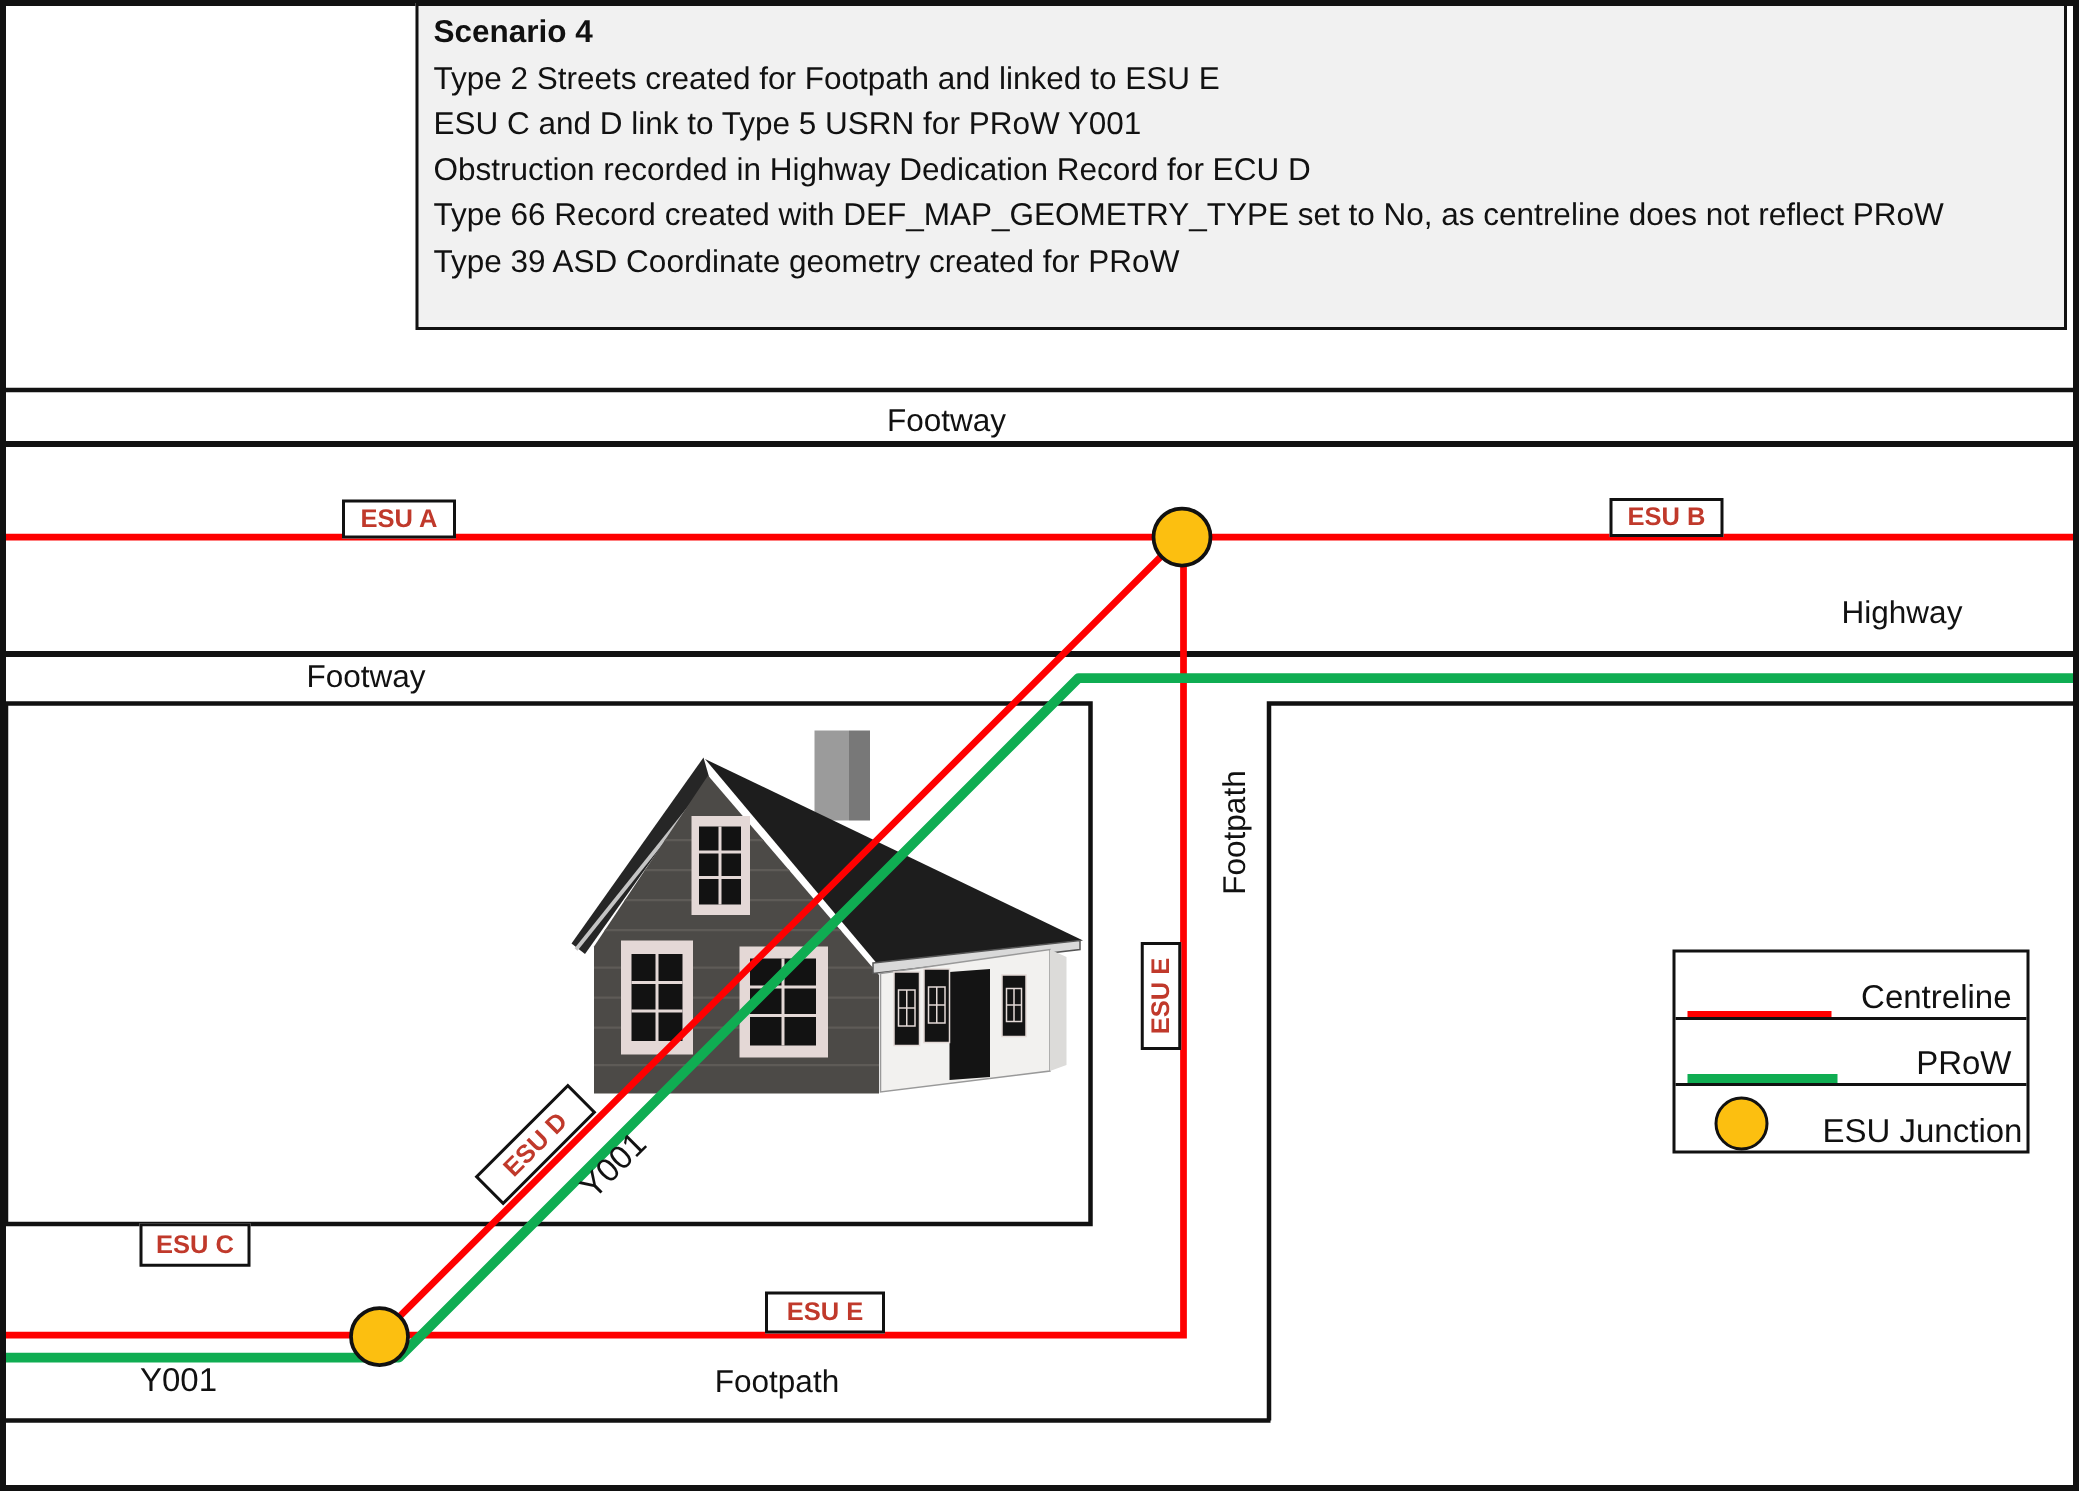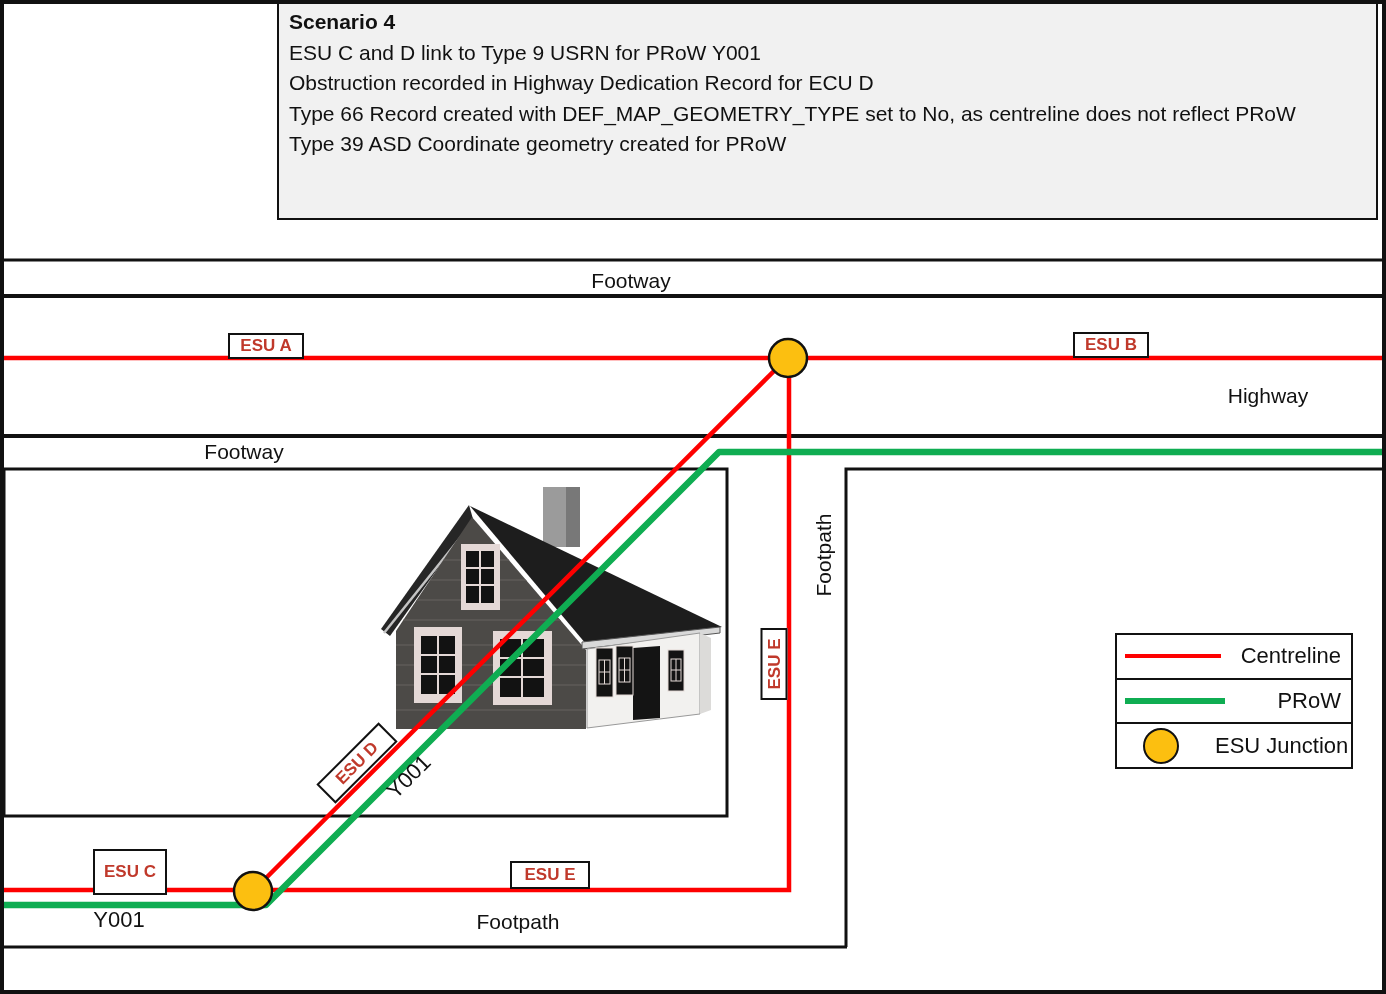--- a/index.html
+++ b/index.html
@@ -32,21 +32,21 @@
   }
   .esubox.rot90{transform:translate(-50%,-50%) rotate(-90deg);}
   .esubox.rot45{transform:translate(-50%,-50%) rotate(-45deg);}
   
   .legend{
     position:absolute;left:1115px;top:633px;width:238px;height:136px;
     border:2px solid #111;box-sizing:border-box;background:#fff;
     display:flex;flex-direction:column;
   }
   .legend-row{
-    flex:1;display:flex;align-items:center;
+    flex:1;display:flex;align-items:flex-end;
     border-bottom:2px solid #111;padding:0 10px 0 8px;box-sizing:border-box;
   }
   .legend-row:last-child{border-bottom:none;gap:36px;}
   .legend-swatch-area{width:110px;display:flex;align-items:center;}
   .legend-label{flex:1;text-align:right;font-size:22px;color:#111;white-space:nowrap;}
   .sw-red{width:96px;height:4px;background:#fe0000;}
   .sw-green{width:100px;height:6px;background:#0fad52;}
   .sw-circle{width:36px;height:36px;border-radius:50%;background:#fcbf10;border:2px solid #111;box-sizing:border-box;margin-left:18px;}
 </style>
 </head>
@@ -141,37 +141,38 @@
     <polyline points="0,905 266,905 719,452 1386,452" fill="none" stroke="#0fad52" stroke-width="6.5" stroke-linejoin="round"></polyline>
 
     <circle cx="788" cy="358" r="19" fill="#fcbf10" stroke="#111" stroke-width="2.5"></circle>
     <circle cx="253" cy="891" r="19" fill="#fcbf10" stroke="#111" stroke-width="2.5"></circle>
 
     <rect x="2" y="2" width="1382" height="990" fill="none" stroke="#111" stroke-width="4"></rect>
   </svg>
 
   <div class="scenario-box">
     <div class="line title">Scenario 4</div>
-    <div class="line">ESU C and D link to Type 9 USRN for PRoW Y001</div>
+    <div class="line">Type 2 Streets created for Footpath and linked to ESU E</div>
+    <div class="line">ESU C and D link to Type 5 USRN for PRoW Y001</div>
     <div class="line">Obstruction recorded in Highway Dedication Record for ECU D</div>
     <div class="line">Type 66 Record created with DEF_MAP_GEOMETRY_TYPE set to No, as centreline does not reflect PRoW</div>
     <div class="line">Type 39 ASD Coordinate geometry created for PRoW</div>
   </div>
 
   <div class="maplabel" style="left:631px;top:281px;">Footway</div>
-  <div class="maplabel" style="left:1268px;top:396px;">Highway</div>
+  <div class="maplabel" style="left:1268px;top:409px;">Highway</div>
   <div class="maplabel" style="left:244px;top:452px;">Footway</div>
   <div class="maplabel rot90" style="left:824px;top:555px;">Footpath</div>
   <div class="maplabel" style="left:518px;top:922px;">Footpath</div>
   <div class="maplabel rot45" style="left:409px;top:777px;">Y001</div>
   <div class="maplabel" style="left:119px;top:920px;font-size:22px;">Y001</div>
 
   <div class="esubox" style="left:266px;top:346px;width:76px;height:26px;">ESU A</div>
   <div class="esubox" style="left:1111px;top:345px;width:76px;height:26px;text-align:right;">ESU B</div>
-  <div class="esubox" style="left:130px;top:872px;width:74px;height:46px;">ESU C</div>
+  <div class="esubox" style="left:130px;top:830px;width:74px;height:29px;">ESU C</div>
   <div class="esubox rot45" style="left:357px;top:763px;width:88px;height:27px;">ESU D</div>
   <div class="esubox rot90" style="left:774px;top:664px;width:72px;height:27px;">ESU E</div>
   <div class="esubox" style="left:550px;top:875px;width:80px;height:28px;">ESU E</div>
 
   <div class="legend">
     <div class="legend-row">
       <div class="legend-swatch-area">
           <div class="sw-red"></div>
         </div>
       <div class="legend-label">Centreline</div>

